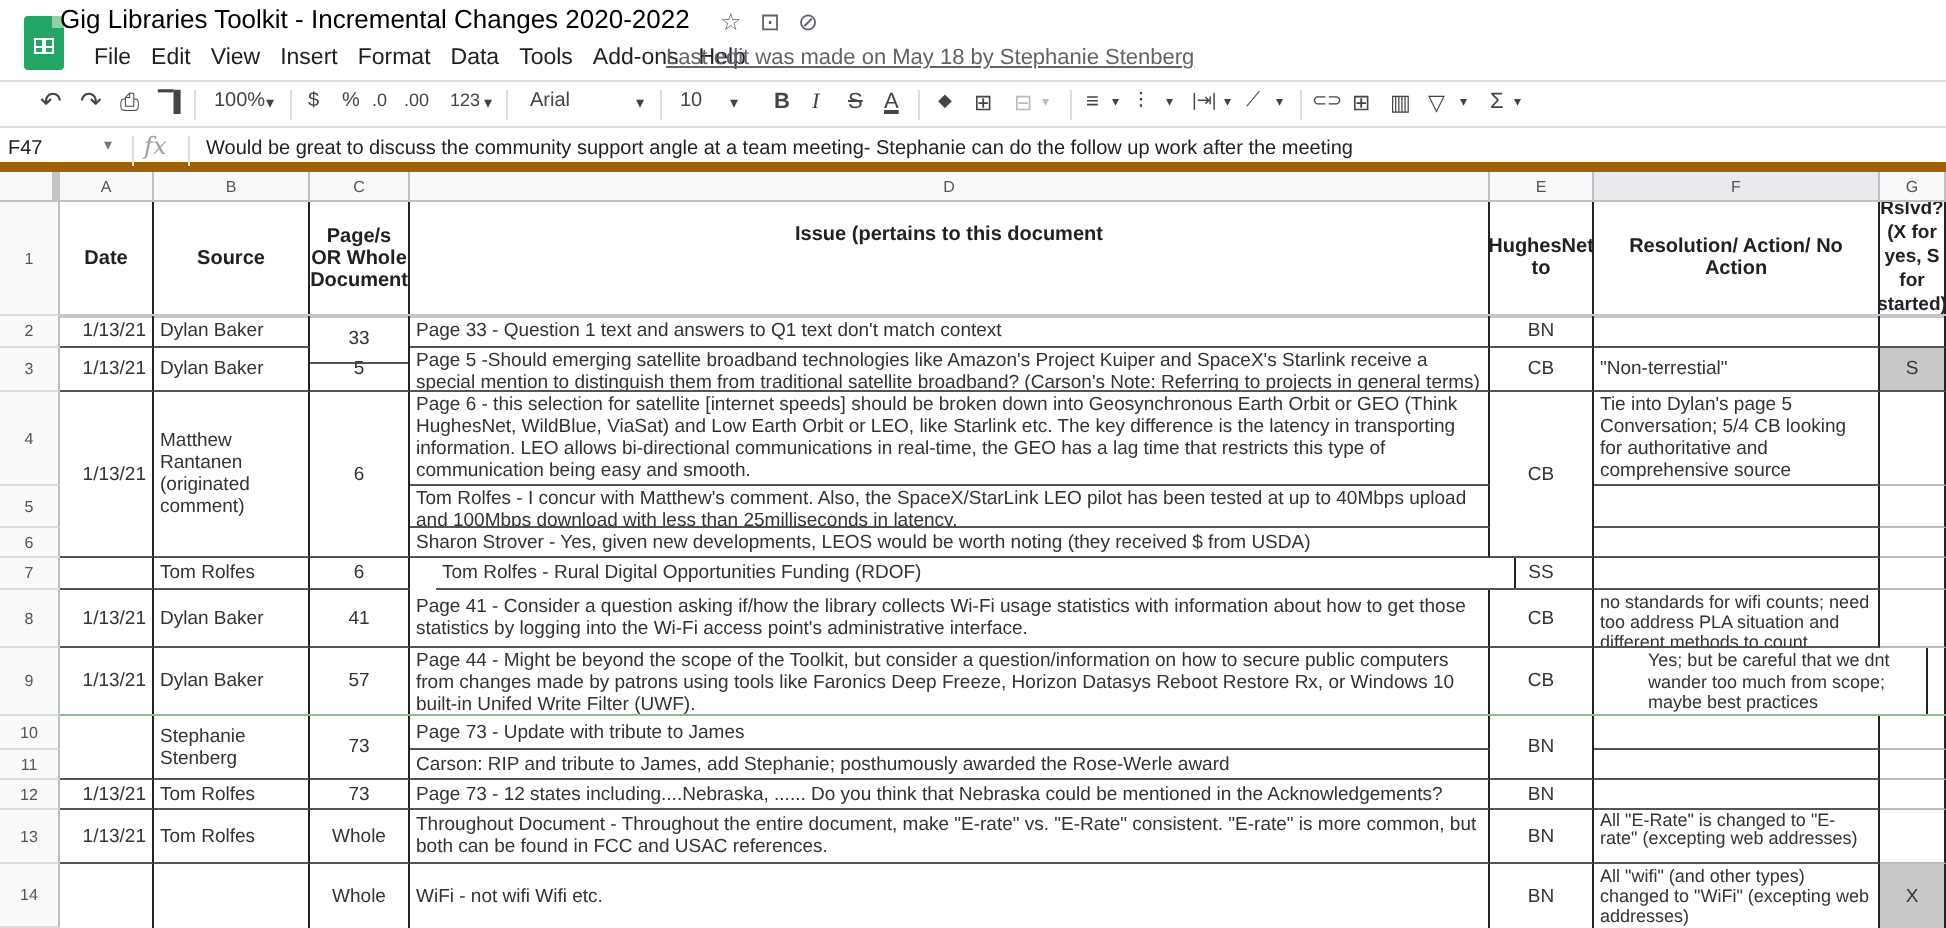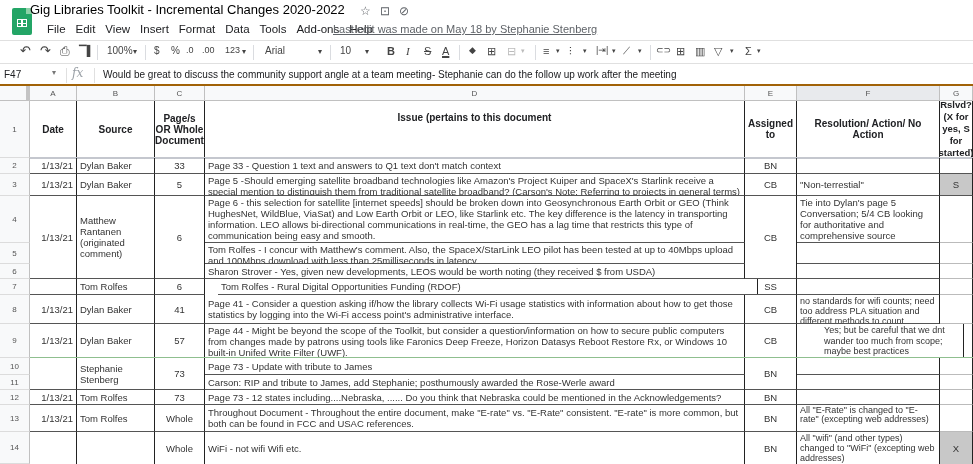--- a/index.html
+++ b/index.html
@@ -11,21 +11,21 @@
   #logo .grid { position: absolute; left: 5px; top: 11px; width: 10px; height: 8px; border: 1.5px solid #fff; }
   #logo .grid::before { content:""; position:absolute; left:3px; top:-1px; width:1.5px; height:7px; background:#fff; }
   #logo .grid::after { content:""; position:absolute; left:-1px; top:2.5px; width:10px; height:1.5px; background:#fff; }
   #doc-title { left: 30px; top: 2px; font-size: 13px; color: #000000; white-space: nowrap; }
   .title-icon { top: 4px; font-size: 12px; color: #5f6368; }
   #menubar { left: 47px; top: 23px; font-size: 11.5px; color: #202124; white-space: nowrap; display: flex; gap: 10px; }
   #last-edit { left: 333px; top: 23px; font-size: 11px; color: #5f6368; text-decoration: underline; white-space: nowrap; }
   #toolbar { position: absolute; left: 0; top: 40px; width: 973px; height: 24px; border-top: 1px solid #e0e0e0; border-bottom: 1px solid #e0e0e0; background: #fff; }
   .tb { position: absolute; top: 4px; font-size: 11px; color: #444; white-space: nowrap; }
   .tb-sep { position: absolute; top: 4px; width: 1px; height: 15px; background: #dadce0; }
-  #formulabar { position: absolute; left: 0; top: 65px; width: 973px; height: 21px; border-bottom: 2px solid #a16207; font-size: 10px; }
+  #formulabar { position: absolute; left: 0; top: 65px; width: 973px; height: 21px; border-bottom: 5px solid #a16207; font-size: 10px; }
   #namebox { position: absolute; left: 4px; top: 4px; color: #202124; }
   #namebox-caret { position: absolute; left: 52px; top: 3px; color: #777; font-size: 8px; }
   #fx { position: absolute; left: 72px; top: 1px; color: #9aa0a6; font-family: "DejaVu Serif", serif; font-style: italic; font-size: 12px; }
   #fsep1 { position: absolute; left: 66px; top: 3px; width: 1px; height: 15px; background: #e0e0e0; }
   #fsep2 { position: absolute; left: 94px; top: 3px; width: 1px; height: 15px; background: #e0e0e0; }
   #formula-text { position: absolute; left: 103px; top: 4px; color: #202124; white-space: nowrap; }
   #grid { position: absolute; left: 0; top: 86px; width: 973px; height: 378px; }
   .colhdr { position: absolute; top: 0; height: 15px; background: #f8f9fa; border-right: 1px solid #c0c0c0; border-bottom: 1px solid #c0c0c0; font-size: 8px; color: #555; text-align: center; line-height: 15px; }
   .colhdr.sel { background: #e8eaed; }
   .rowhdr { position: absolute; left: 0; width: 30px; background: #f8f9fa; border-right: 1px solid #c0c0c0; border-bottom: 1px solid #dcdcdc; font-size: 8px; color: #555; display: flex; align-items: center; justify-content: center; }
@@ -145,28 +145,28 @@
   <div class="rowhdr" style="top:272px;height:17px;">10</div>
   <div class="rowhdr" style="top:289px;height:15px;">11</div>
   <div class="rowhdr" style="top:304px;height:15px;">12</div>
   <div class="rowhdr" style="top:319px;height:27px;">13</div>
   <div class="rowhdr" style="top:346px;height:32px;">14</div>
 
   <div class="cell hdr" style="left:30px;top:15px;width:47px;height:57px;">Date</div>
   <div class="cell hdr" style="left:77px;top:15px;width:78px;height:57px;">Source</div>
   <div class="cell hdr" style="left:155px;top:15px;width:50px;height:57px;">Page/s OR Whole Document</div>
   <div class="cell hdr" style="left:205px;top:15px;width:540px;height:57px;align-items:flex-start;padding-top:11px;">Issue (pertains to this document</div>
-  <div class="cell hdr" style="left:745px;top:15px;width:52px;height:57px;">Assigned to</div>
+  <div class="cell hdr" style="left:745px;top:15px;width:52px;height:57px;">HughesNet to</div>
   <div class="cell hdr" style="left:797px;top:15px;width:143px;height:57px;">Resolution/ Action/ No Action</div>
   <div class="cell hdr" style="left:940px;top:15px;width:33px;height:57px;font-size:9.5px;line-height:12px;">Rslvd? (X for yes, S for started)</div>
   <div class="freeze"></div>
 
   <div class="cell r" style="left:30px;top:72px;width:47px;height:16px;">1/13/21</div>
   <div class="cell" style="left:77px;top:72px;width:78px;height:16px;">Dylan Baker</div>
-  <div class="cell c" style="left:155px;top:72px;width:50px;height:16px;">33</div>
+  <div class="cell c" style="left:155px;top:72px;width:50px;height:24px;">33</div>
   <div class="cell" style="left:205px;top:72px;width:540px;height:16px;">Page 33 - Question 1 text and answers to Q1 text don't match context</div>
   <div class="cell c" style="left:745px;top:72px;width:52px;height:16px;">BN</div>
   <div class="cell" style="left:797px;top:72px;width:143px;height:16px;"></div>
   <div class="cell c" style="left:940px;top:72px;width:33px;height:16px;"></div>
 
   <div class="cell r" style="left:30px;top:88px;width:47px;height:22px;">1/13/21</div>
   <div class="cell" style="left:77px;top:88px;width:78px;height:22px;">Dylan Baker</div>
   <div class="cell c" style="left:155px;top:88px;width:50px;height:22px;">5</div>
   <div class="cell top" style="left:205px;top:88px;width:540px;height:22px;">Page 5 -Should emerging satellite broadband technologies like Amazon's Project Kuiper and SpaceX's Starlink receive a special mention to distinguish them from traditional satellite broadband? (Carson's Note: Referring to projects in general terms)</div>
   <div class="cell c" style="left:745px;top:88px;width:52px;height:22px;">CB</div>

